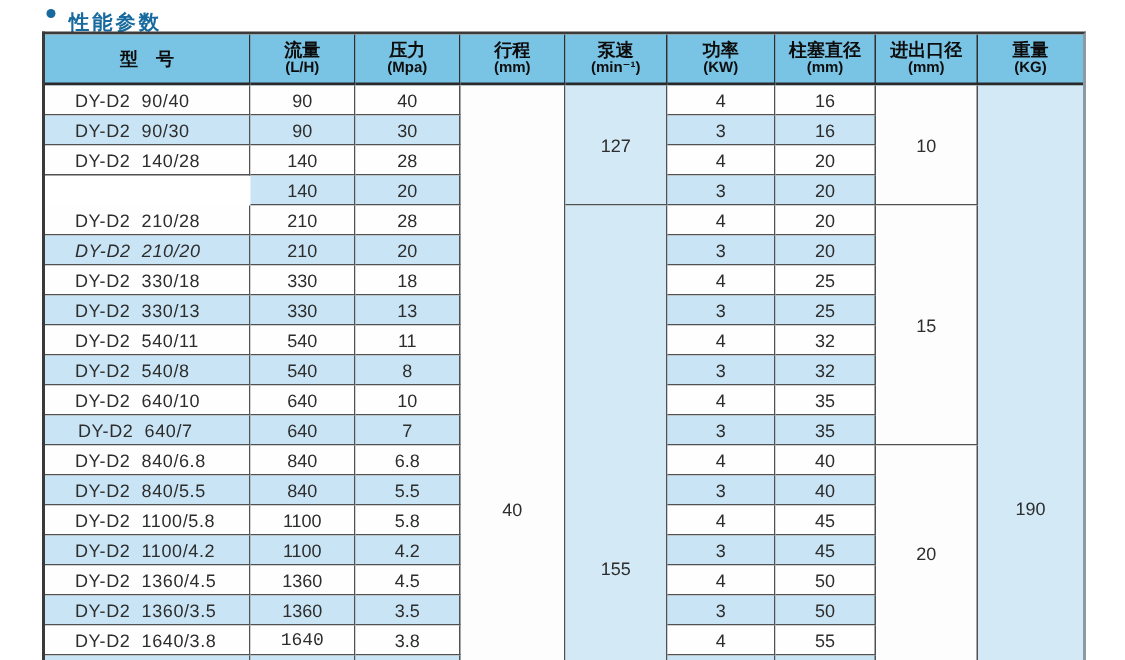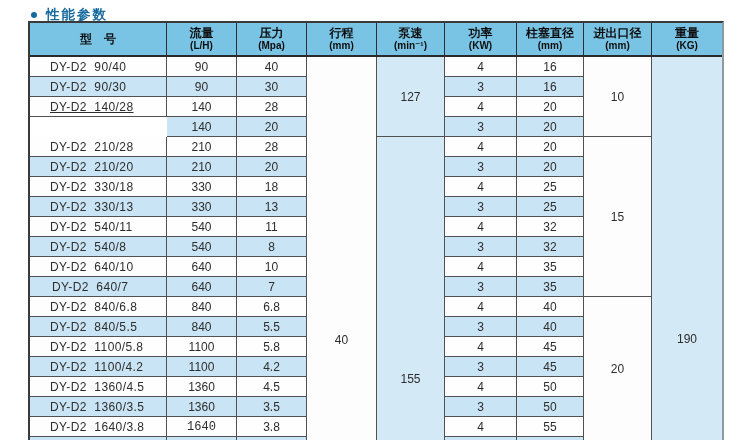--- a/index.html
+++ b/index.html
@@ -1,21 +1,21 @@
 <!DOCTYPE html>
 <html><head>
 <meta charset="utf-8">
 <style>
   * { margin: 0; padding: 0; box-sizing: border-box; }
   html, body { width: 750px; height: 440px; overflow: hidden; background: #ffffff;
     font-family: "Liberation Sans", "DejaVu Sans", sans-serif; }
   .page { position: relative; width: 750px; height: 440px; background: #ffffff; overflow: hidden; }
 
   .title-row { position: absolute; left: 31px; top: 6px; height: 18px;
-    display: flex; align-items: center; }
+    display: flex; align-items: flex-start; }
   .bullet { width: 6px; height: 6px; border-radius: 50%; background: #176a9e;
     margin-right: 9px; flex: 0 0 auto; }
   .title-text { font-size: 13.5px; font-weight: bold; color: #176a9e; letter-spacing: 2px; }
 
   .table-clip { position: absolute; left: 28px; top: 21px; width: 696px; height: 419px;
     overflow: hidden;
     border: 2px solid #3a3a3a; border-bottom: none; border-right-color: #8d9aa4; }
   .grid { display: grid; width: 692px;
     grid-template-columns: 137px 70px 70px 70px 68px 72px 67px 68px 70px;
     grid-template-rows: 34px repeat(20, 20px); }
@@ -124,35 +124,35 @@
     <div class="cell stripe-white model-cell" style="grid-area: 2 / 1;">DY-D2  90/40</div>
         <div class="cell stripe-white" style="grid-area: 2 / 2;">90</div>
         <div class="cell stripe-white" style="grid-area: 2 / 3;">40</div>
         <div class="cell stripe-white" style="grid-area: 2 / 6;">4</div>
         <div class="cell stripe-white" style="grid-area: 2 / 7;">16</div>
         <div class="cell stripe-blue model-cell" style="grid-area: 3 / 1;">DY-D2  90/30</div>
         <div class="cell stripe-blue" style="grid-area: 3 / 2;">90</div>
         <div class="cell stripe-blue" style="grid-area: 3 / 3;">30</div>
         <div class="cell stripe-blue" style="grid-area: 3 / 6;">3</div>
         <div class="cell stripe-blue" style="grid-area: 3 / 7;">16</div>
-        <div class="cell stripe-white model-cell" style="grid-area: 4 / 1; text-decoration: underline;">DY-D2  140/28</div>
+        <div class="cell stripe-white model-cell" style="grid-area: 4 / 1;">DY-D2  140/28</div>
         <div class="cell stripe-white" style="grid-area: 4 / 2;">140</div>
         <div class="cell stripe-white" style="grid-area: 4 / 3;">28</div>
         <div class="cell stripe-white" style="grid-area: 4 / 6;">4</div>
         <div class="cell stripe-white" style="grid-area: 4 / 7;">20</div>
         <div class="cell stripe-blue" style="grid-area: 5 / 2;">140</div>
         <div class="cell stripe-blue" style="grid-area: 5 / 3;">20</div>
         <div class="cell stripe-blue" style="grid-area: 5 / 6;">3</div>
         <div class="cell stripe-blue" style="grid-area: 5 / 7;">20</div>
         <div class="cell stripe-white model-cell" style="grid-area: 6 / 1;">DY-D2  210/28</div>
         <div class="cell stripe-white" style="grid-area: 6 / 2;">210</div>
         <div class="cell stripe-white" style="grid-area: 6 / 3;">28</div>
         <div class="cell stripe-white" style="grid-area: 6 / 6;">4</div>
         <div class="cell stripe-white" style="grid-area: 6 / 7;">20</div>
-        <div class="cell stripe-blue model-cell" style="grid-area: 7 / 1;">DY-D2  210/20</div>
+        <div class="cell stripe-blue model-cell" style="grid-area: 7 / 1; font-style: italic;">DY-D2  210/20</div>
         <div class="cell stripe-blue" style="grid-area: 7 / 2;">210</div>
         <div class="cell stripe-blue" style="grid-area: 7 / 3;">20</div>
         <div class="cell stripe-blue" style="grid-area: 7 / 6;">3</div>
         <div class="cell stripe-blue" style="grid-area: 7 / 7;">20</div>
         <div class="cell stripe-white model-cell" style="grid-area: 8 / 1;">DY-D2  330/18</div>
         <div class="cell stripe-white" style="grid-area: 8 / 2;">330</div>
         <div class="cell stripe-white" style="grid-area: 8 / 3;">18</div>
         <div class="cell stripe-white" style="grid-area: 8 / 6;">4</div>
         <div class="cell stripe-white" style="grid-area: 8 / 7;">25</div>
         <div class="cell stripe-blue model-cell" style="grid-area: 9 / 1;">DY-D2  330/13</div>

